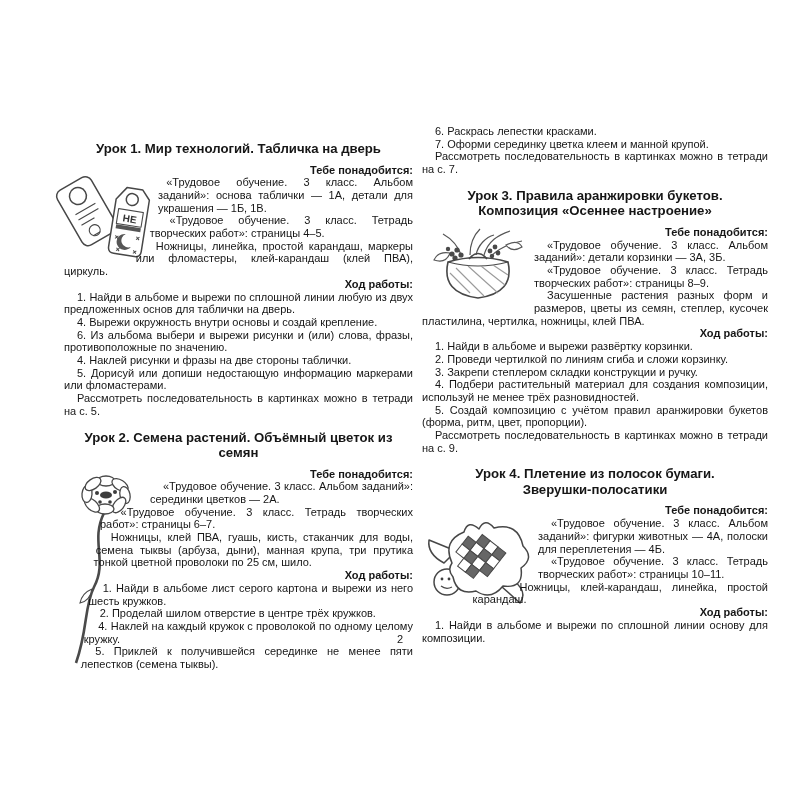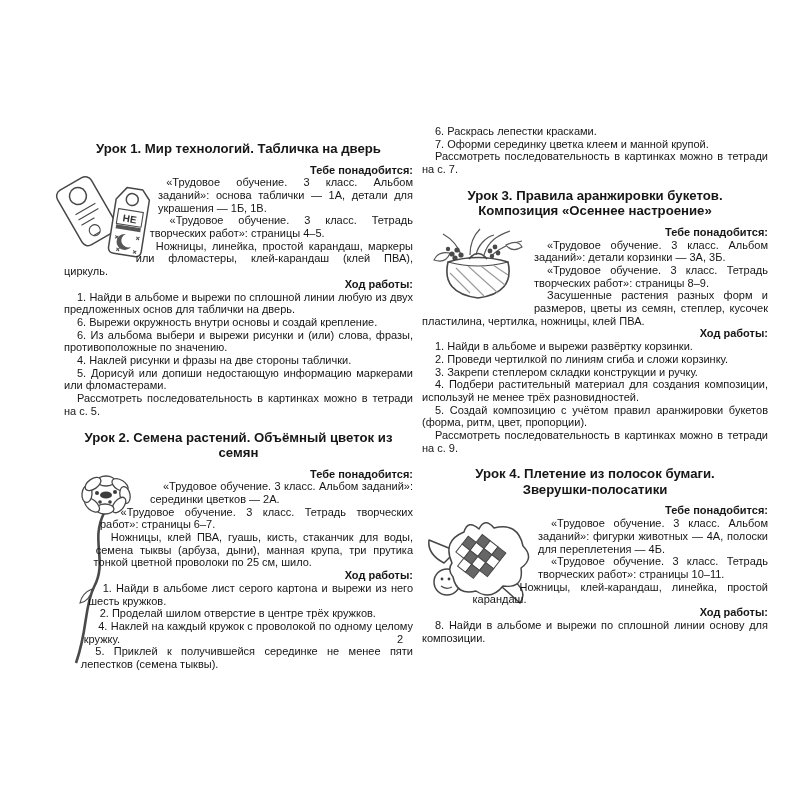--- a/index.html
+++ b/index.html
@@ -58,21 +58,21 @@
           </g>
         </g>
       </svg>
     </div>
     <p class="lbl">Тебе понадобится:</p>
     <p>«Трудовое обучение. 3 класс. Альбом заданий»: основа таблички — 1А, детали для украшения — 1Б, 1В.</p>
     <p>«Трудовое обучение. 3 класс. Тетрадь творческих работ»: страницы 4–5.</p>
     <p>Ножницы, линейка, простой карандаш, маркеры или фломастеры, клей-карандаш (клей ПВА), циркуль.</p>
     <p class="lbl">Ход работы:</p>
     <p>1. Найди в альбоме и вырежи по сплошной линии любую из двух предложенных основ для таблички на дверь.</p>
-    <p>6. Вырежи окружность внутри основы и создай крепление.</p>
+    <p>4. Вырежи окружность внутри основы и создай крепление.</p>
     <p>6. Из альбома выбери и вырежи рисунки и (или) слова, фразы, противоположные по значению.</p>
     <p>4. Наклей рисунки и фразы на две стороны таблички.</p>
     <p>5. Дорисуй или допиши недостающую информацию маркерами или фломастерами.</p>
     <p>Рассмотреть последовательность в картинках можно в тетради на с. 5.</p>
   </div>
 
   <div class="lesson">
     <div class="title sp">
       <div>Урок 2. Семена растений. Объёмный цветок из семян</div>
     </div>
@@ -206,17 +206,17 @@
             <rect x="57" y="66" width="10" height="10" fill="#666"></rect>
           </g>
         </g>
       </svg>
     </div>
     <p class="lbl">Тебе понадобится:</p>
     <p>«Трудовое обучение. 3 класс. Альбом заданий»: фигурки животных — 4А, полоски для переплетения — 4Б.</p>
     <p>«Трудовое обучение. 3 класс. Тетрадь творческих работ»: страницы 10–11.</p>
     <p>Ножницы, клей-карандаш, линейка, простой карандаш.</p>
     <p class="lbl">Ход работы:</p>
-    <p>8. Найди в альбоме и вырежи по сплошной линии основу для композиции.</p>
+    <p>1. Найди в альбоме и вырежи по сплошной линии основу для композиции.</p>
   </div>
 </div>
 
 <div id="page-number">2</div>
 
 </body></html>

